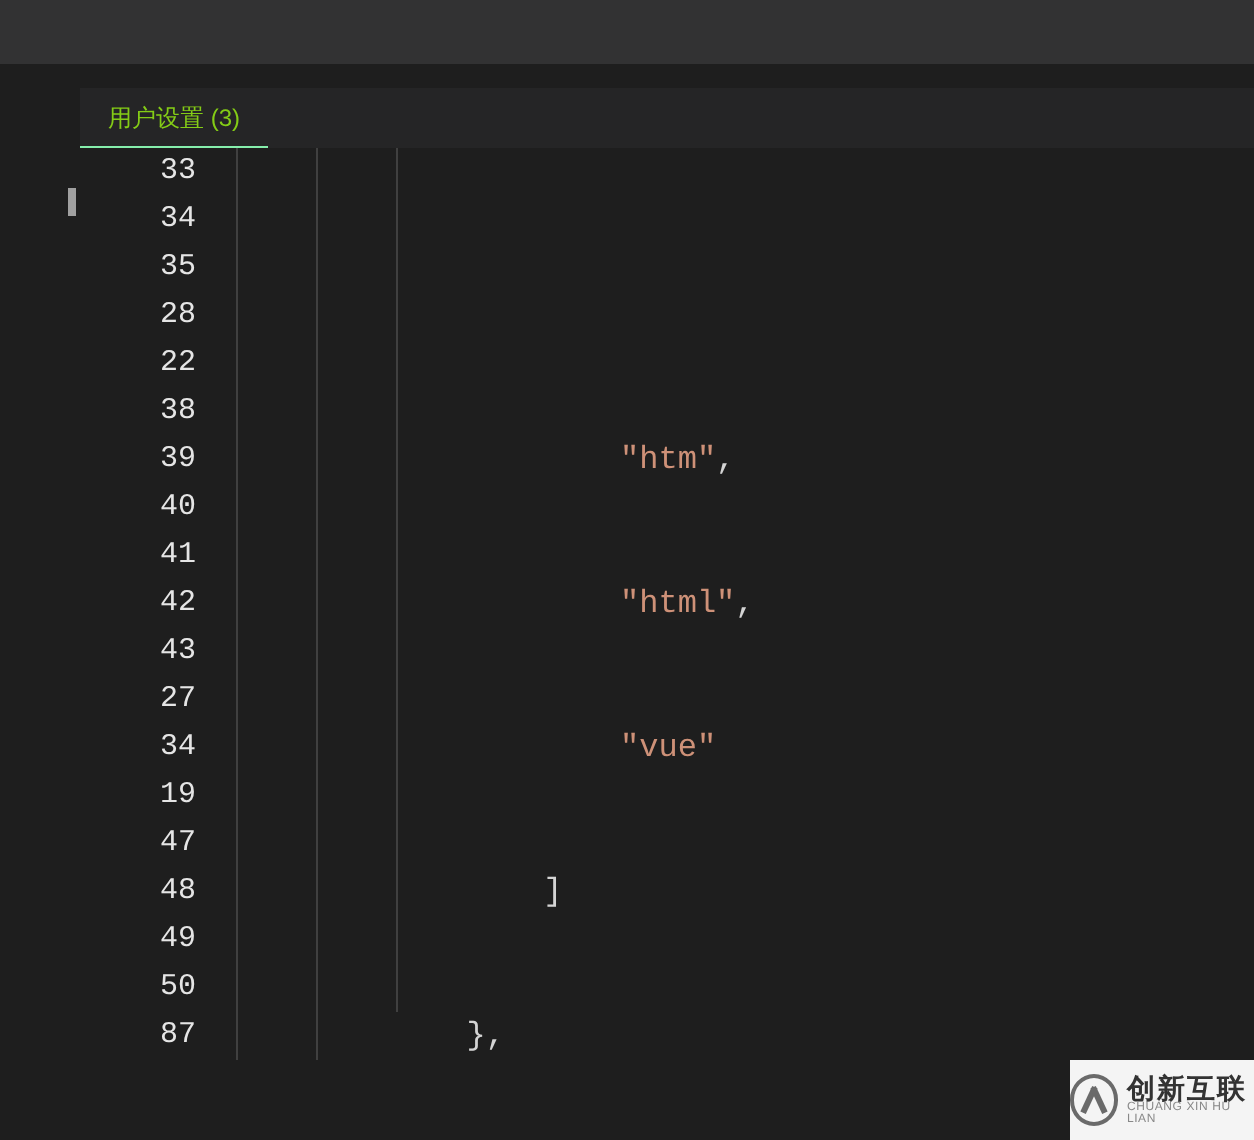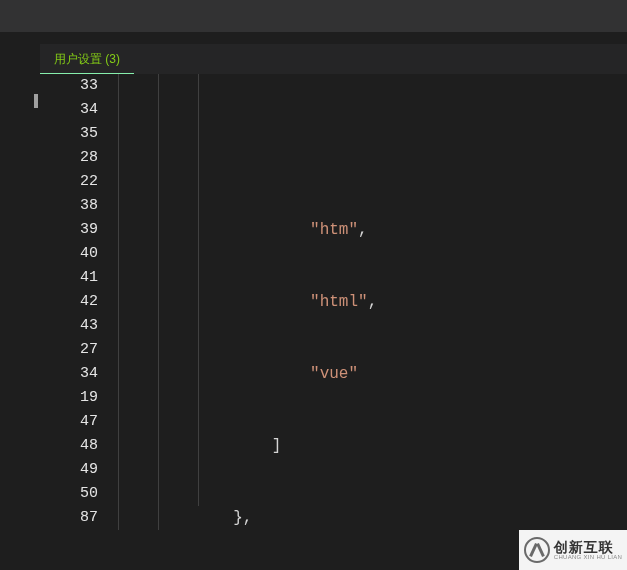--- a/index.html
+++ b/index.html
@@ -84,26 +84,26 @@
     position: absolute;
     width: 1px;
     background: #404040;
     top: 0;
   }
   .main-panel { flex: 1; display: flex; flex-direction: column; }
   .watermark {
     position: absolute;
     right: 0;
     bottom: 0;
-    width: 108px;
+    width: 92px;
     height: 40px;
     background: #f4f4f4;
     display: flex;
     align-items: center;
-    justify-content: center;
+    justify-content: flex-start;
     font-family: "Microsoft YaHei", sans-serif;
   }
   .watermark .logo {
     width: 26px; height: 26px;
     border: 2px solid #6a6a6a;
     border-radius: 50%;
     position: relative;
     margin-right: 4px;
   }
   .watermark .logo::before,

